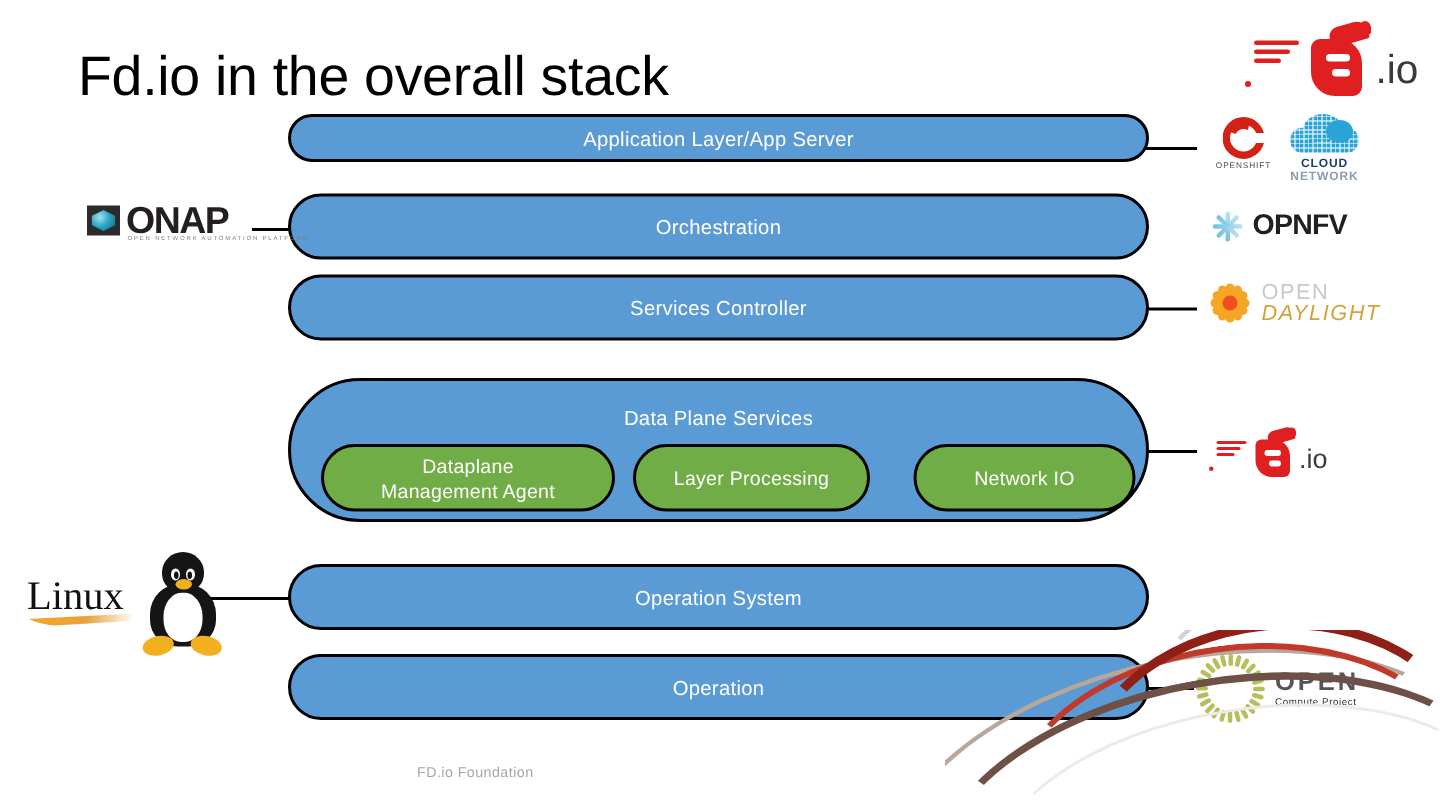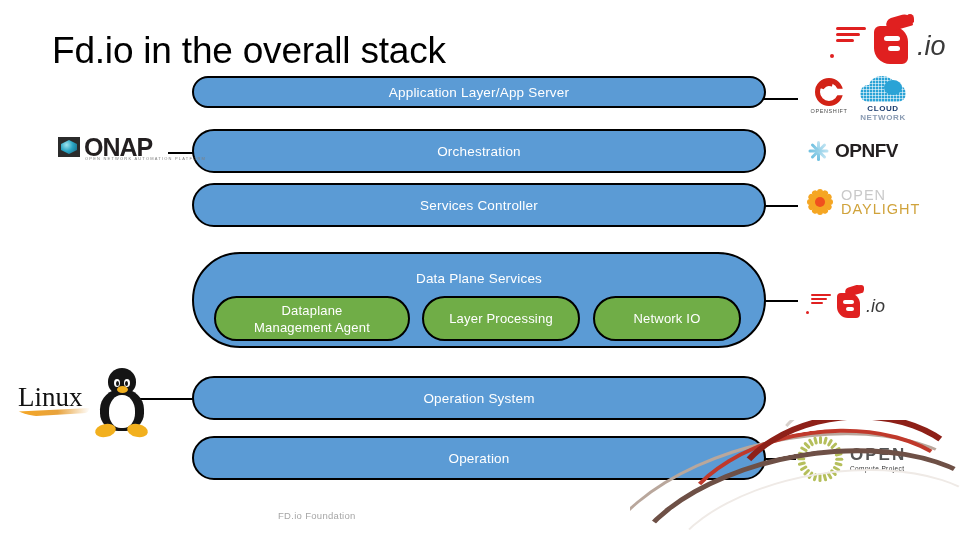--- a/index.html
+++ b/index.html
@@ -88,21 +88,20 @@
 
   
   .logo {
     position: absolute;
   }
 
   
   .fdio {
     display: flex;
     align-items: center;
-    font-style: italic;
   }
   .fdio .dot {
     width: 4px; height: 4px; background: #E02020; border-radius: 50%;
     margin-right: 2px; align-self: flex-end; margin-bottom: 6px;
   }
   .fdio .streaks {
     display: flex; flex-direction: column; gap: 3px; margin-right: 2px;
     align-self: center;
   }
   .fdio .streaks i { display:block; height: 3px; background:#E02020; border-radius:2px; }
@@ -297,21 +296,21 @@
 
     <div class="green-pill" style="left:20px; top:42px; width:196px; height:45px; flex-direction:column;">
       <span>Dataplane</span>
       <span>Management Agent</span>
     </div>
 
     <div class="green-pill" style="left:228px; top:42px; width:158px; height:45px;">
       <span>Layer Processing</span>
     </div>
 
-    <div class="green-pill" style="left:399px; top:42px; width:148px; height:45px;">
+    <div class="green-pill" style="left:415px; top:42px; width:148px; height:45px;">
       <span>Network IO</span>
     </div>
   </div>
 
   <div class="bar" id="bar-os" style="left:192px; top:376px; width:574px; height:44px;">
     <span class="bar-label">Operation System</span>
   </div>
 
   <div class="bar" id="bar-hw" style="left:192px; top:436px; width:574px; height:44px;">
     <span class="bar-label">Operation</span>
@@ -373,21 +372,21 @@
       <i style="transform:rotate(0deg);"></i>
       <i style="transform:rotate(30deg);"></i>
       <i style="transform:rotate(60deg);"></i>
       <i style="transform:rotate(90deg);"></i>
       <i style="transform:rotate(120deg);"></i>
       <i style="transform:rotate(150deg);"></i>
       <span class="core"></span>
     </span>
     <span style="margin-left:7px;">
       <span class="odl-text-open" style="display:block;">OPEN</span>
-      <span class="odl-text-day" style="display:block;">DAYLIGHT</span>
+      <span class="odl-text-day" style="display:block;font-style:italic;">DAYLIGHT</span>
     </span>
   </div>
 
   <div class="logo fdio" style="left:806px; top:285px; align-items:flex-end;">
     <span class="dot" style="width:3px;height:3px;margin-bottom:4px;"></span>
     <span class="streaks" style="margin-bottom:6px; gap:2px;">
       <i style="width:20px;height:2px;"></i>
         <i style="width:16px;height:2px;"></i>
         <i style="width:12px;height:2px;"></i>
     </span>

